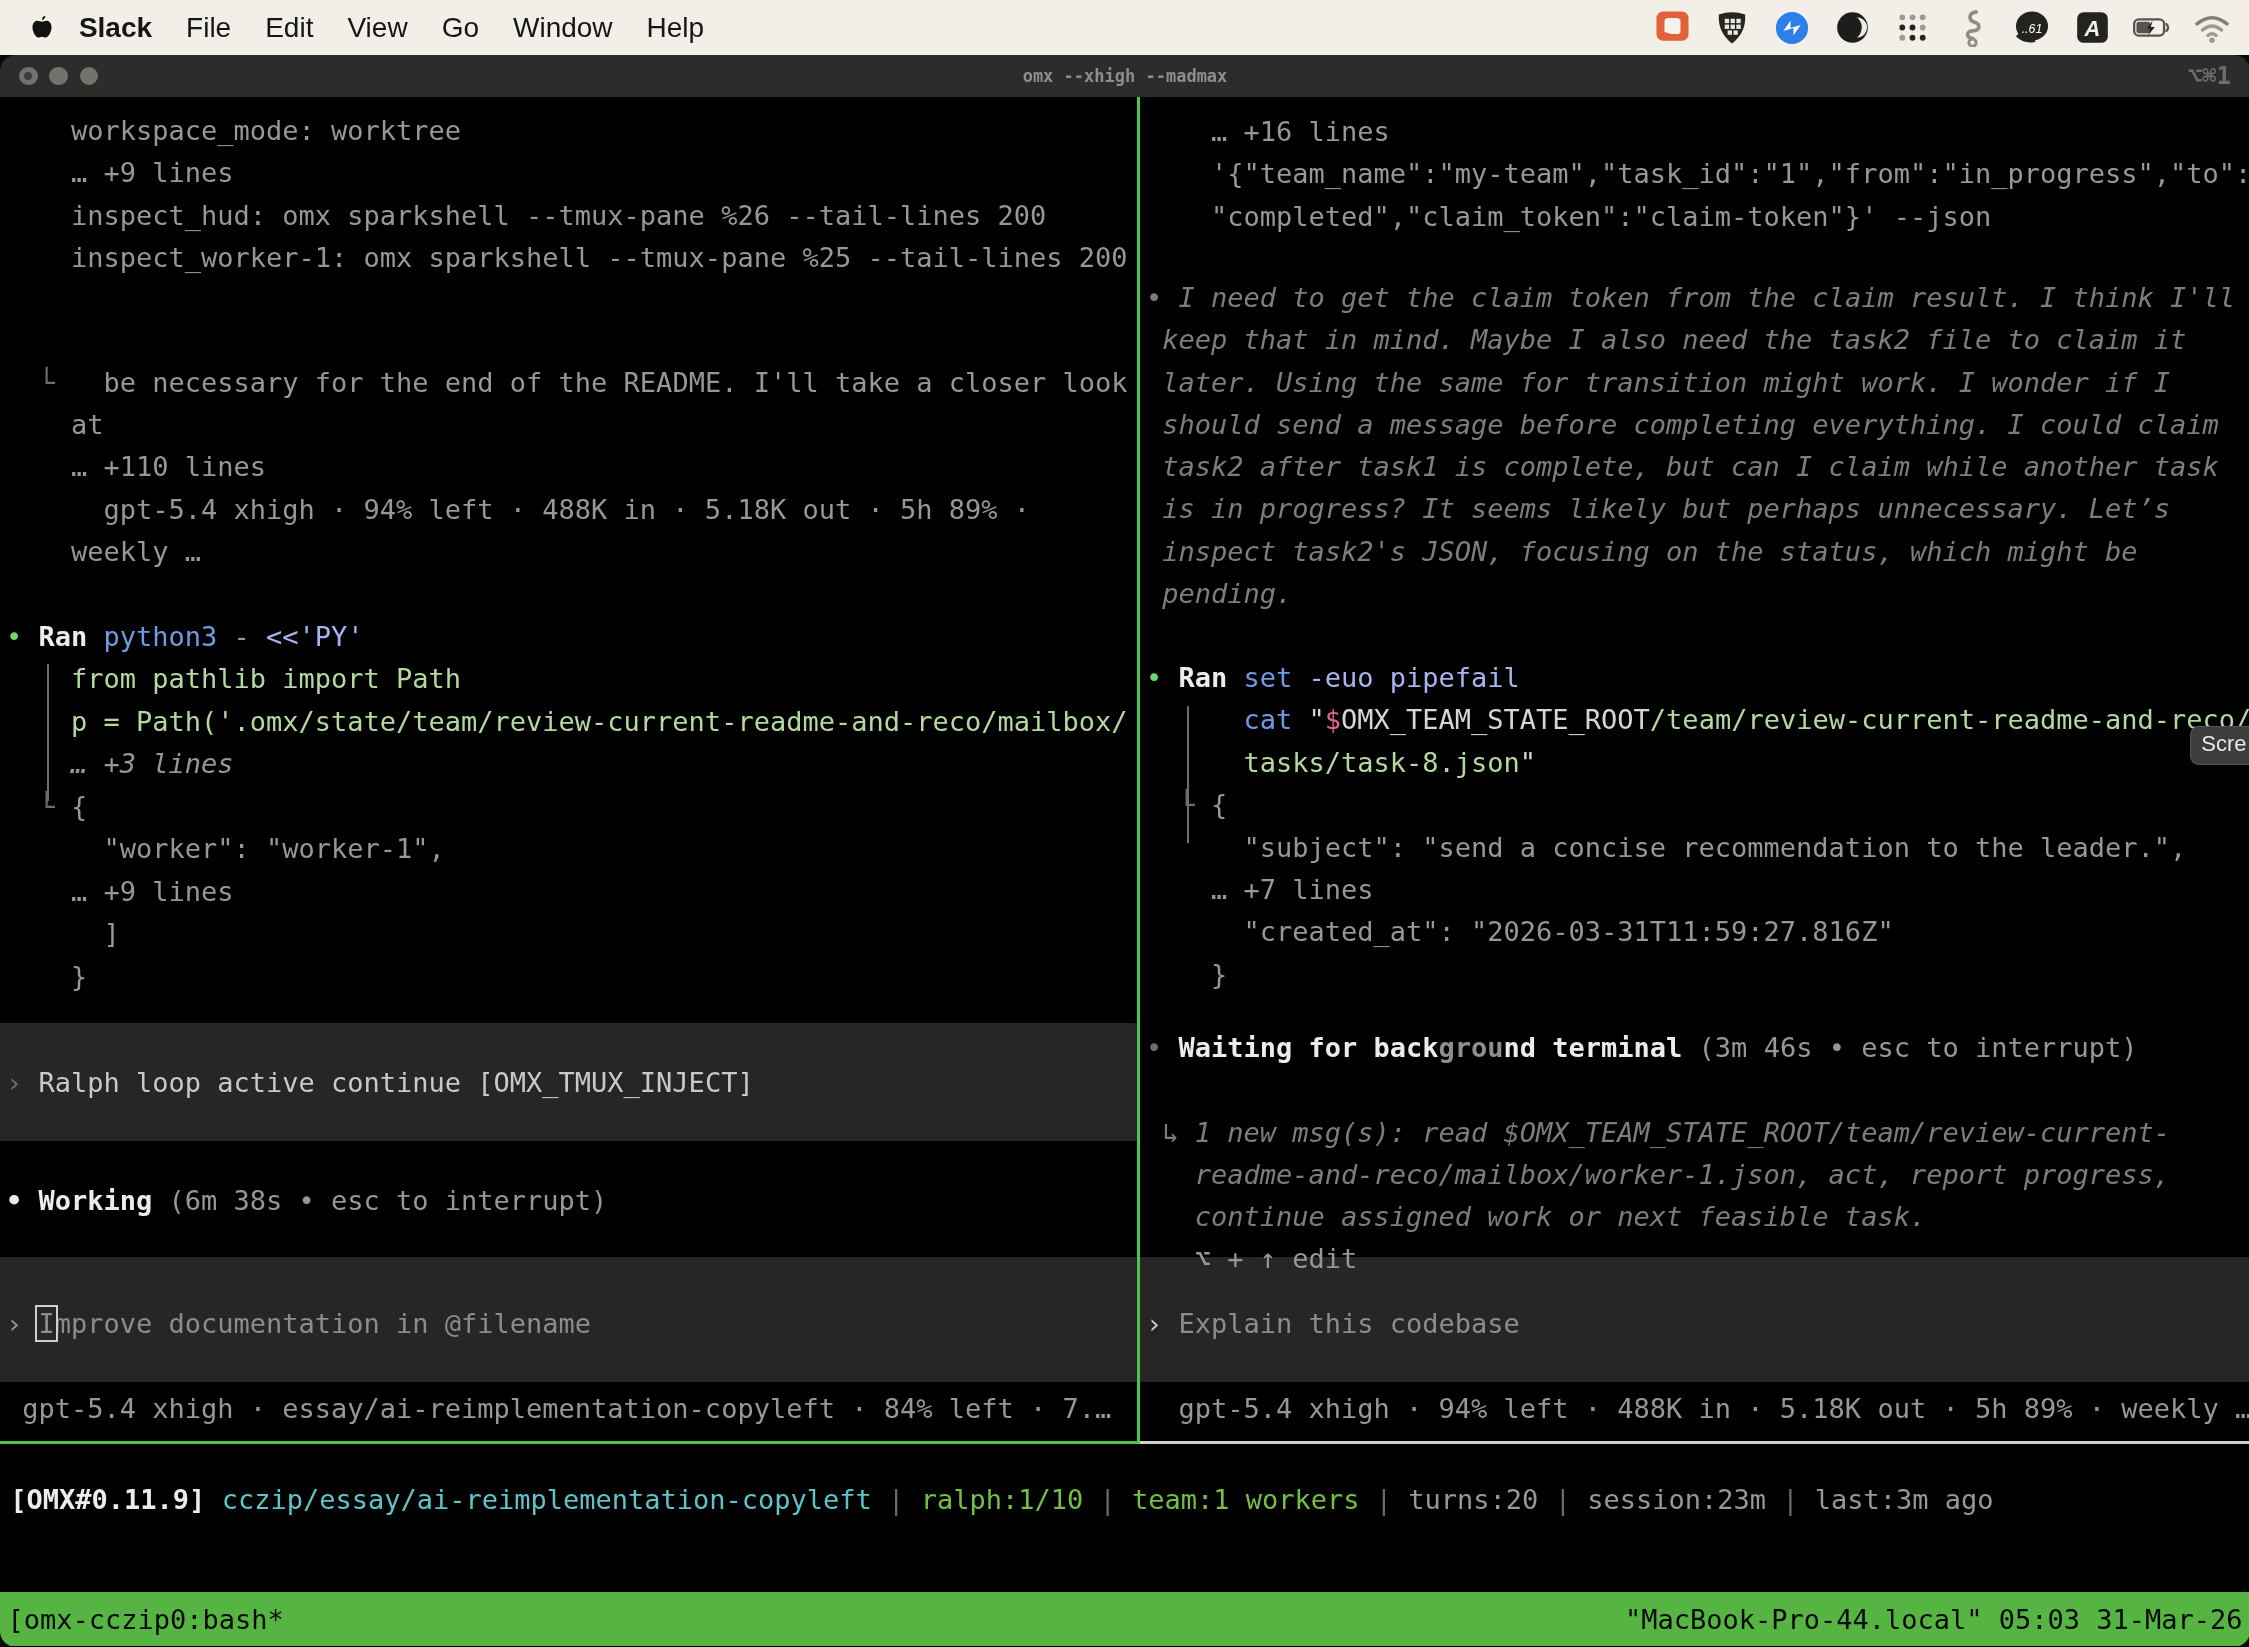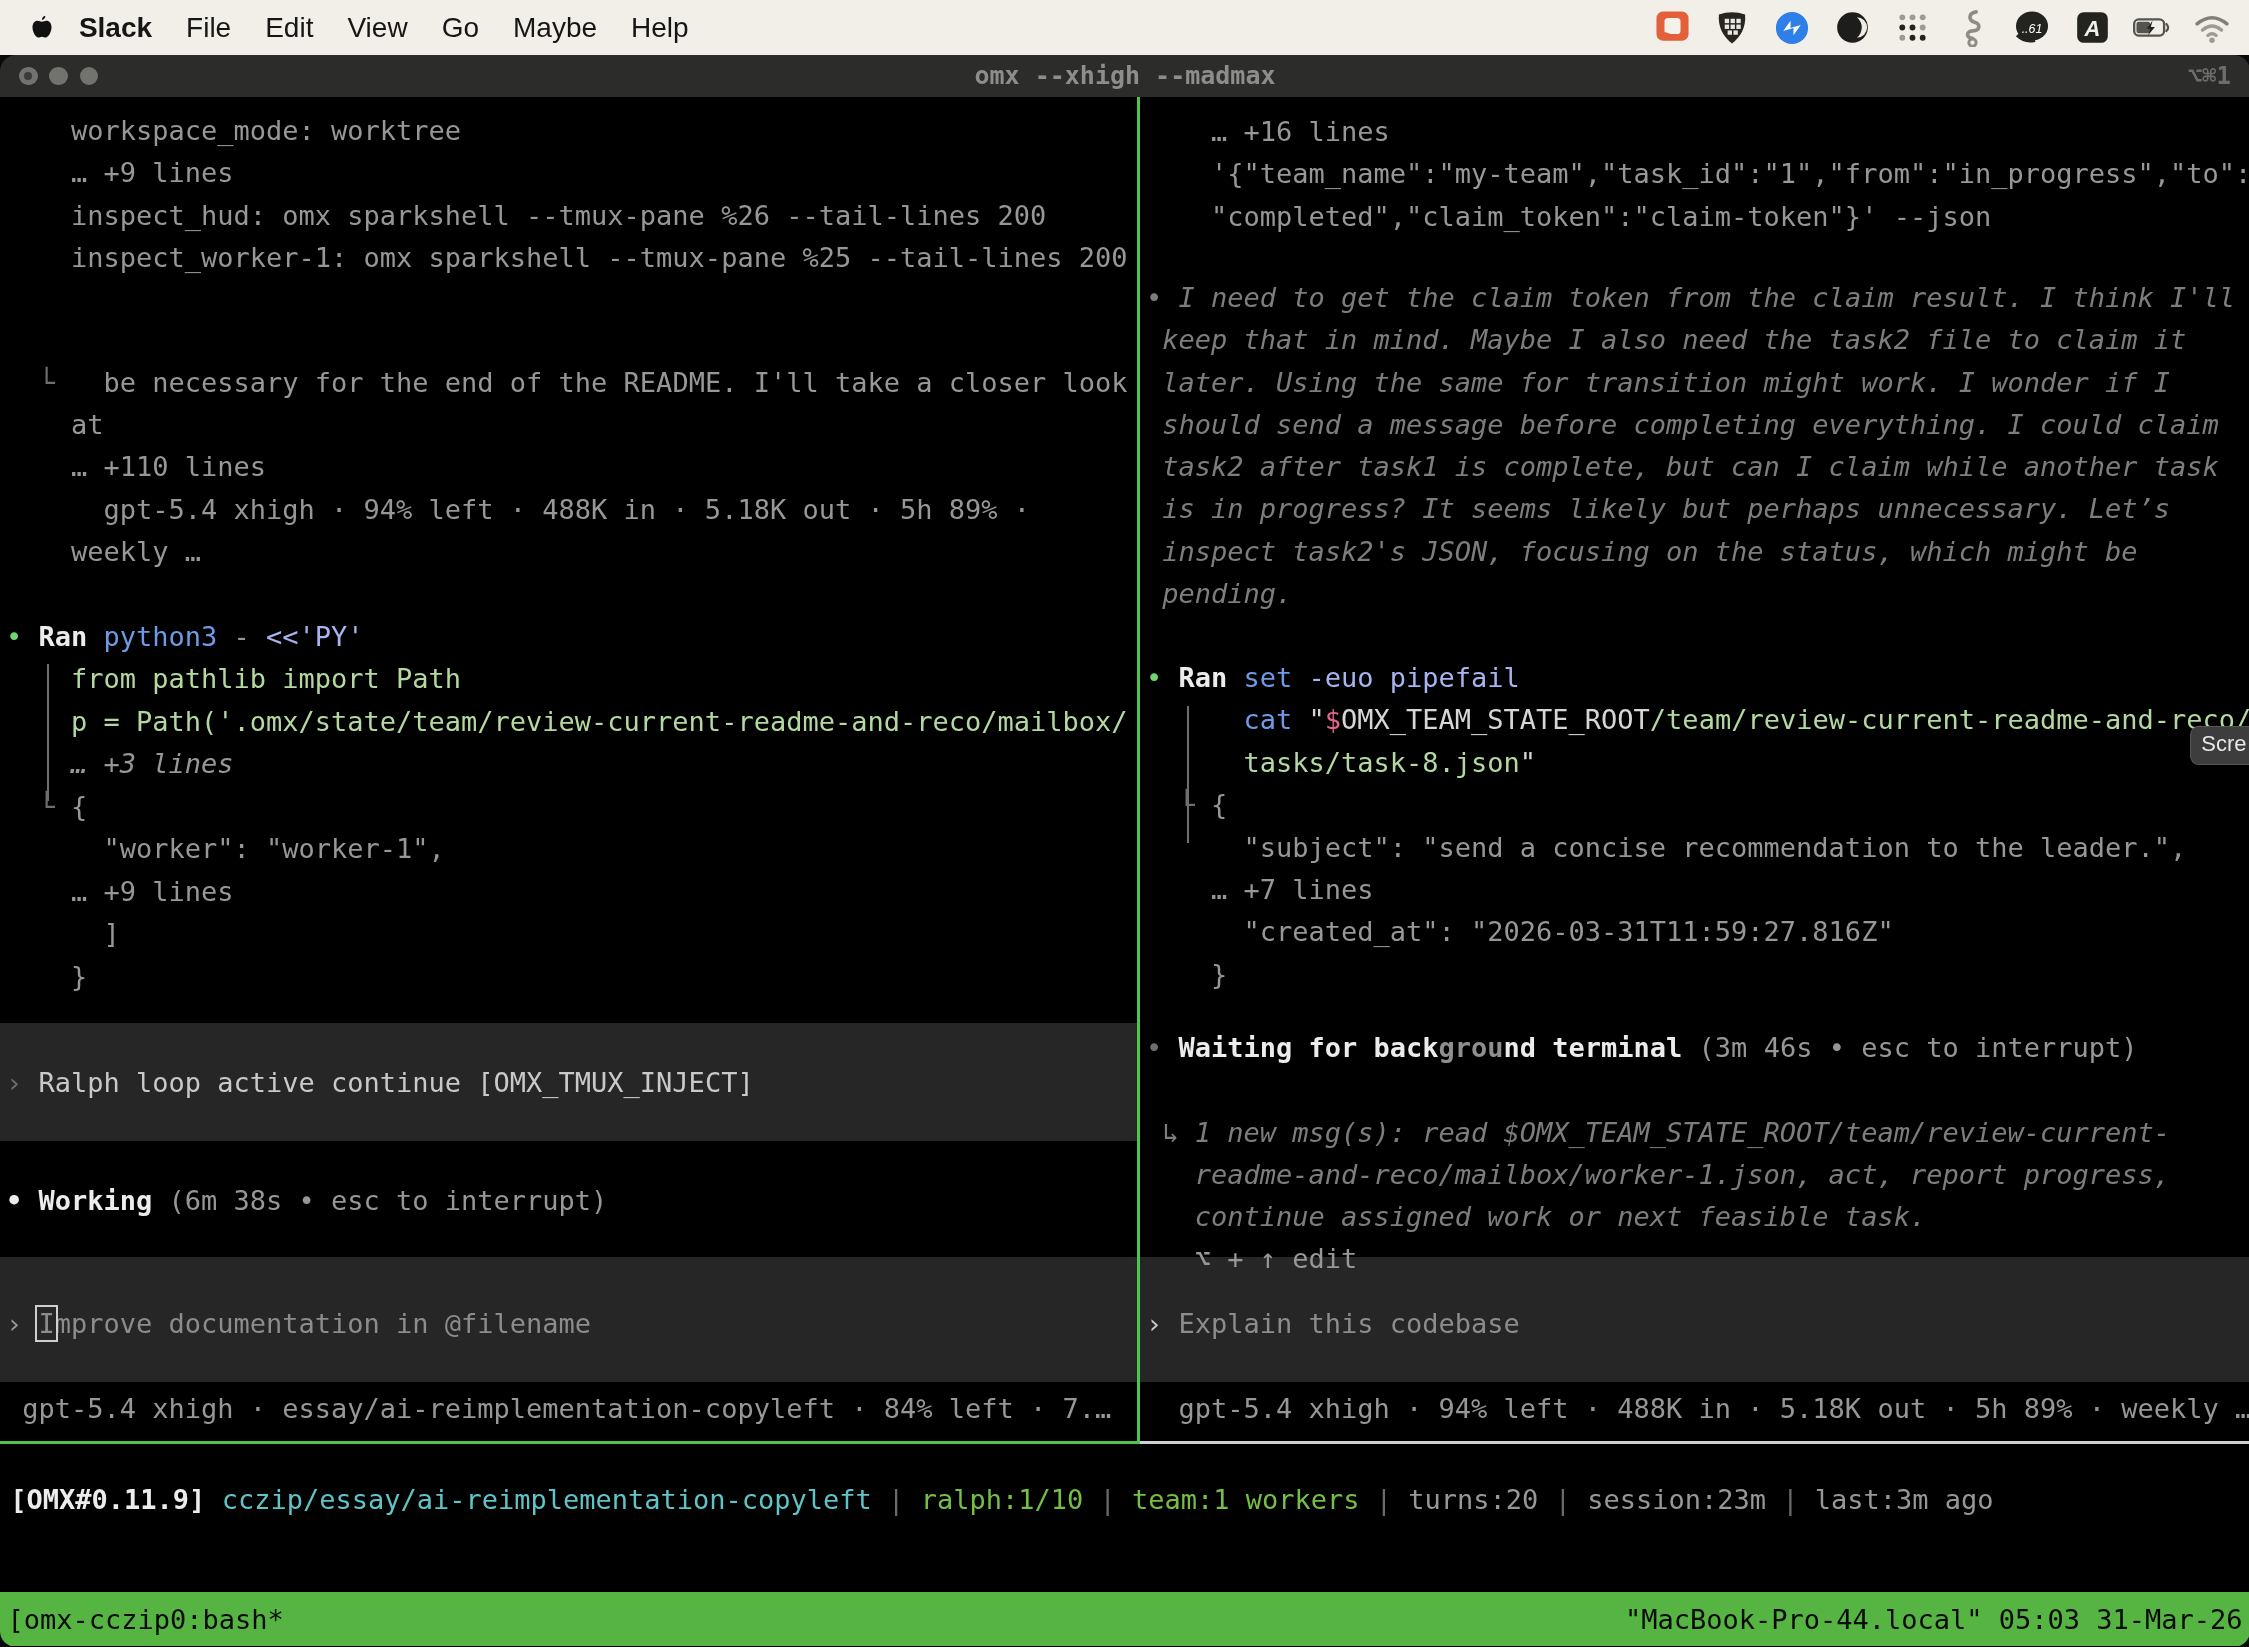--- a/index.html
+++ b/index.html
@@ -17,21 +17,21 @@
   .sicon{display:inline-flex;align-items:center;justify-content:center;width:38px;height:38px;}
 
   
   .window{position:absolute;left:0;top:55px;width:2250px;height:1592px;background:#000;
           border-radius:16px;overflow:hidden;}
   .titlebar{position:absolute;left:0;top:0;width:100%;height:42px;background:#2c2c2a;}
   .traffic{position:absolute;left:19px;top:11.8px;display:flex;gap:11.8px;}
   .tl{width:18.5px;height:18.5px;border-radius:50%;background:#72726e;position:relative;}
   .tl.first::after{content:"";position:absolute;left:5.2px;top:5.2px;width:8px;height:8px;border-radius:50%;background:#3c3c3a;}
   .title-text{position:absolute;left:0;right:0;top:0;height:42px;line-height:42px;text-align:center;
-              color:#8d8d8d;font-size:25px;font-weight:700;}
+              color:#8d8d8d;font-size:17px;font-weight:700;}
   .title-shortcut{position:absolute;right:19px;top:0;height:42px;line-height:42px;color:#6d6d6d;
                   font-size:24px;font-weight:700;font-family:"DejaVu Sans", sans-serif;}
 
   
   .term, .term *{font-family:"DejaVu Sans Mono","Liberation Mono",monospace;}
   .pane{position:absolute;top:42px;height:1344px;overflow:hidden;background:#000;}
   .pane-left{left:0;width:1137px;}
   .pane-right{left:1140px;width:1110px;}
   .line{position:absolute;left:5.9px;right:0;height:43px;line-height:43px;font-size:27px;white-space:pre;}
   .strip{position:absolute;left:0;right:0;background:#262626;}
@@ -83,21 +83,21 @@
 <body>
 
 <div class="menubar">
   <div class="menubar-left">
     <span class="apple-logo">
       <svg width="22" height="26.6" viewBox="0 0 30 36">
         <path d="M21 9c-2.5 0-4 1.3-6 1.3S11.5 9 9 9C5 9 2 12.7 2 18c0 6.5 4.5 14 8 14 1.8 0 2.8-1.2 5-1.2s3.2 1.2 5 1.2c3.5 0 8-7.5 8-14 0-5.3-3-9-7-9z" fill="#111"></path>
         <path d="M15 8c2.6-.2 4.8-2.6 4.6-5.6C17 2.6 14.8 5 15 8z" fill="#111"></path>
       </svg>
     </span>
-    <div id="menu-items"><span class="menu-item app">Slack</span><span class="menu-item">File</span><span class="menu-item">Edit</span><span class="menu-item">View</span><span class="menu-item">Go</span><span class="menu-item">Maybe</span><span class="menu-item">Help</span></div>
+    <div id="menu-items"><span class="menu-item app">Slack</span><span class="menu-item">File</span><span class="menu-item">Edit</span><span class="menu-item">View</span><span class="menu-item">Go</span><span class="menu-item">Window</span><span class="menu-item">Help</span></div>
   </div>
   <div class="menubar-right">
     <span class="sicon">
       <svg width="35" height="35" viewBox="0 0 48 48">
         <rect x="2" y="2" width="44" height="40" rx="9" fill="#e2603a"></rect>
         <rect x="13" y="11" width="22" height="22" rx="5" fill="#f5f2ec"></rect>
         <path d="M14 40 L24 34 L14 30 Z" fill="#e2603a"></path>
       </svg>
     </span>
     <span class="sicon">

